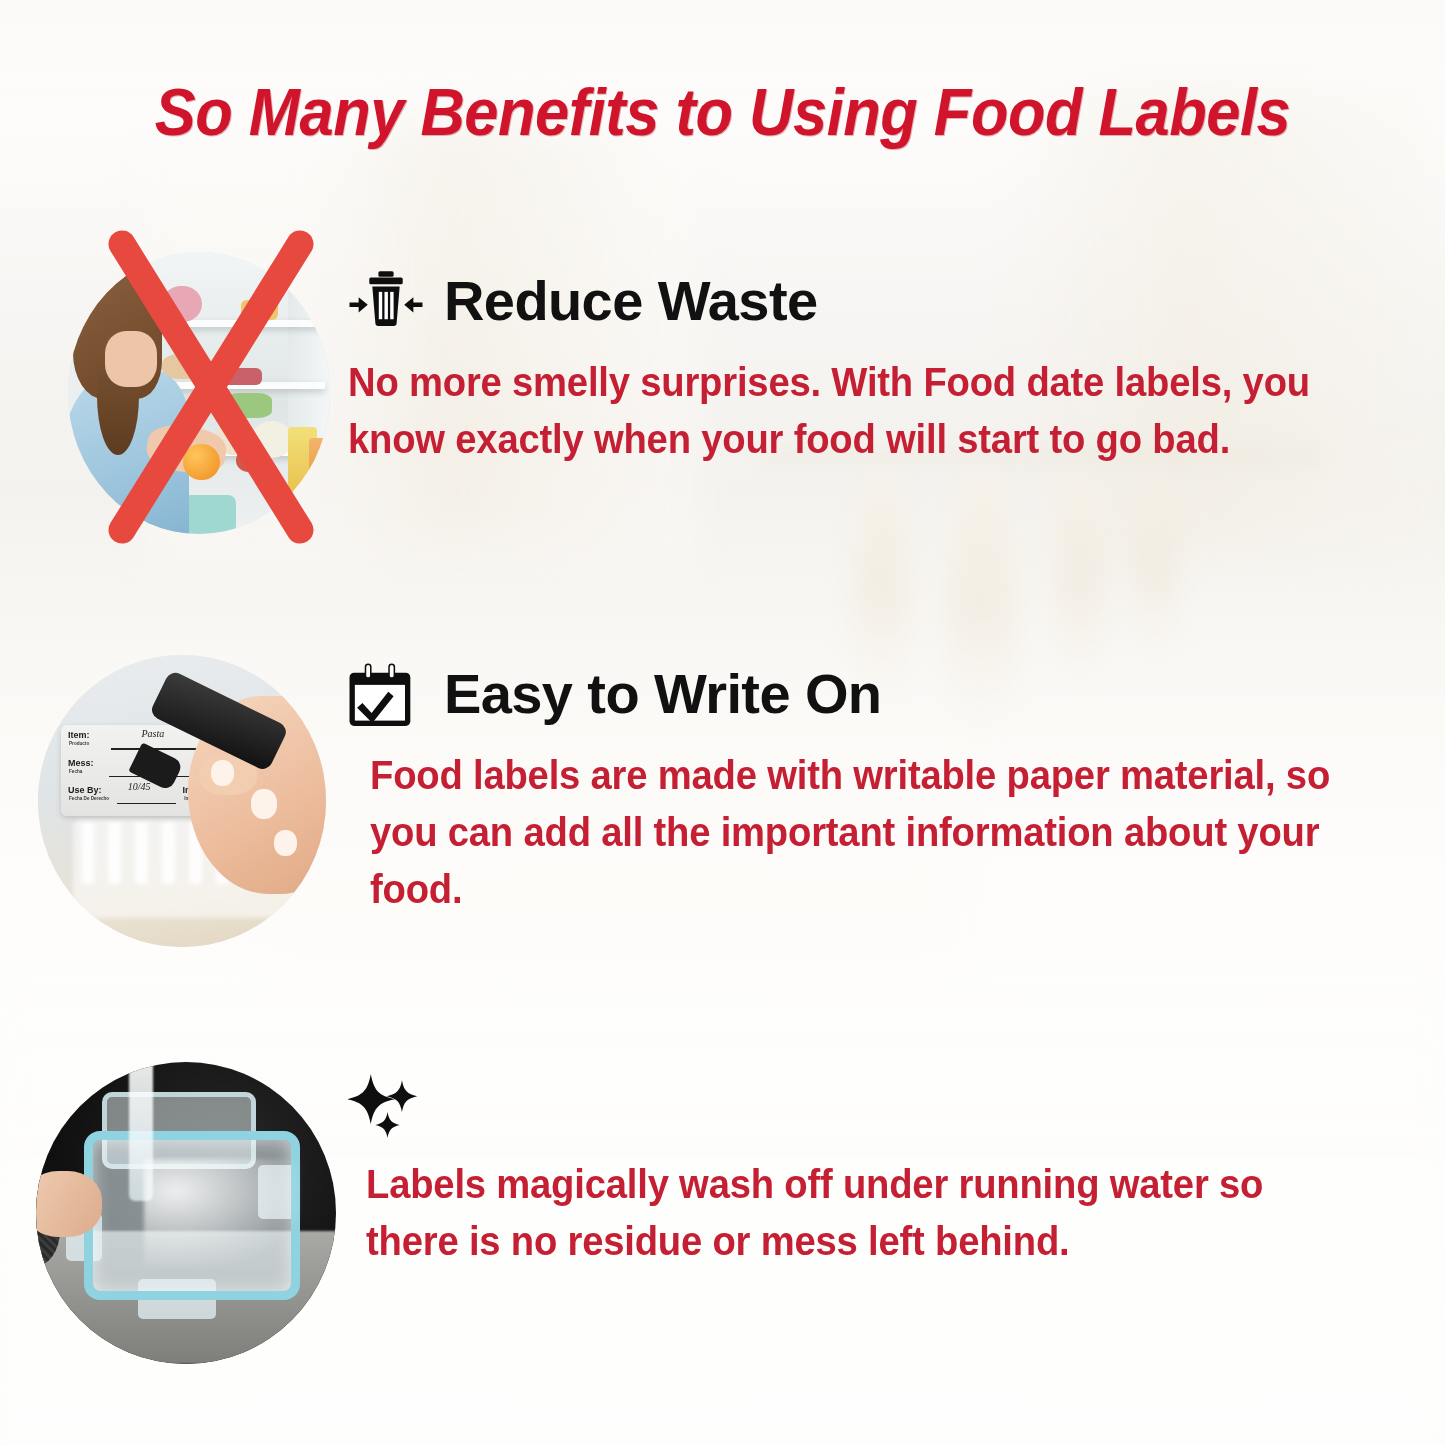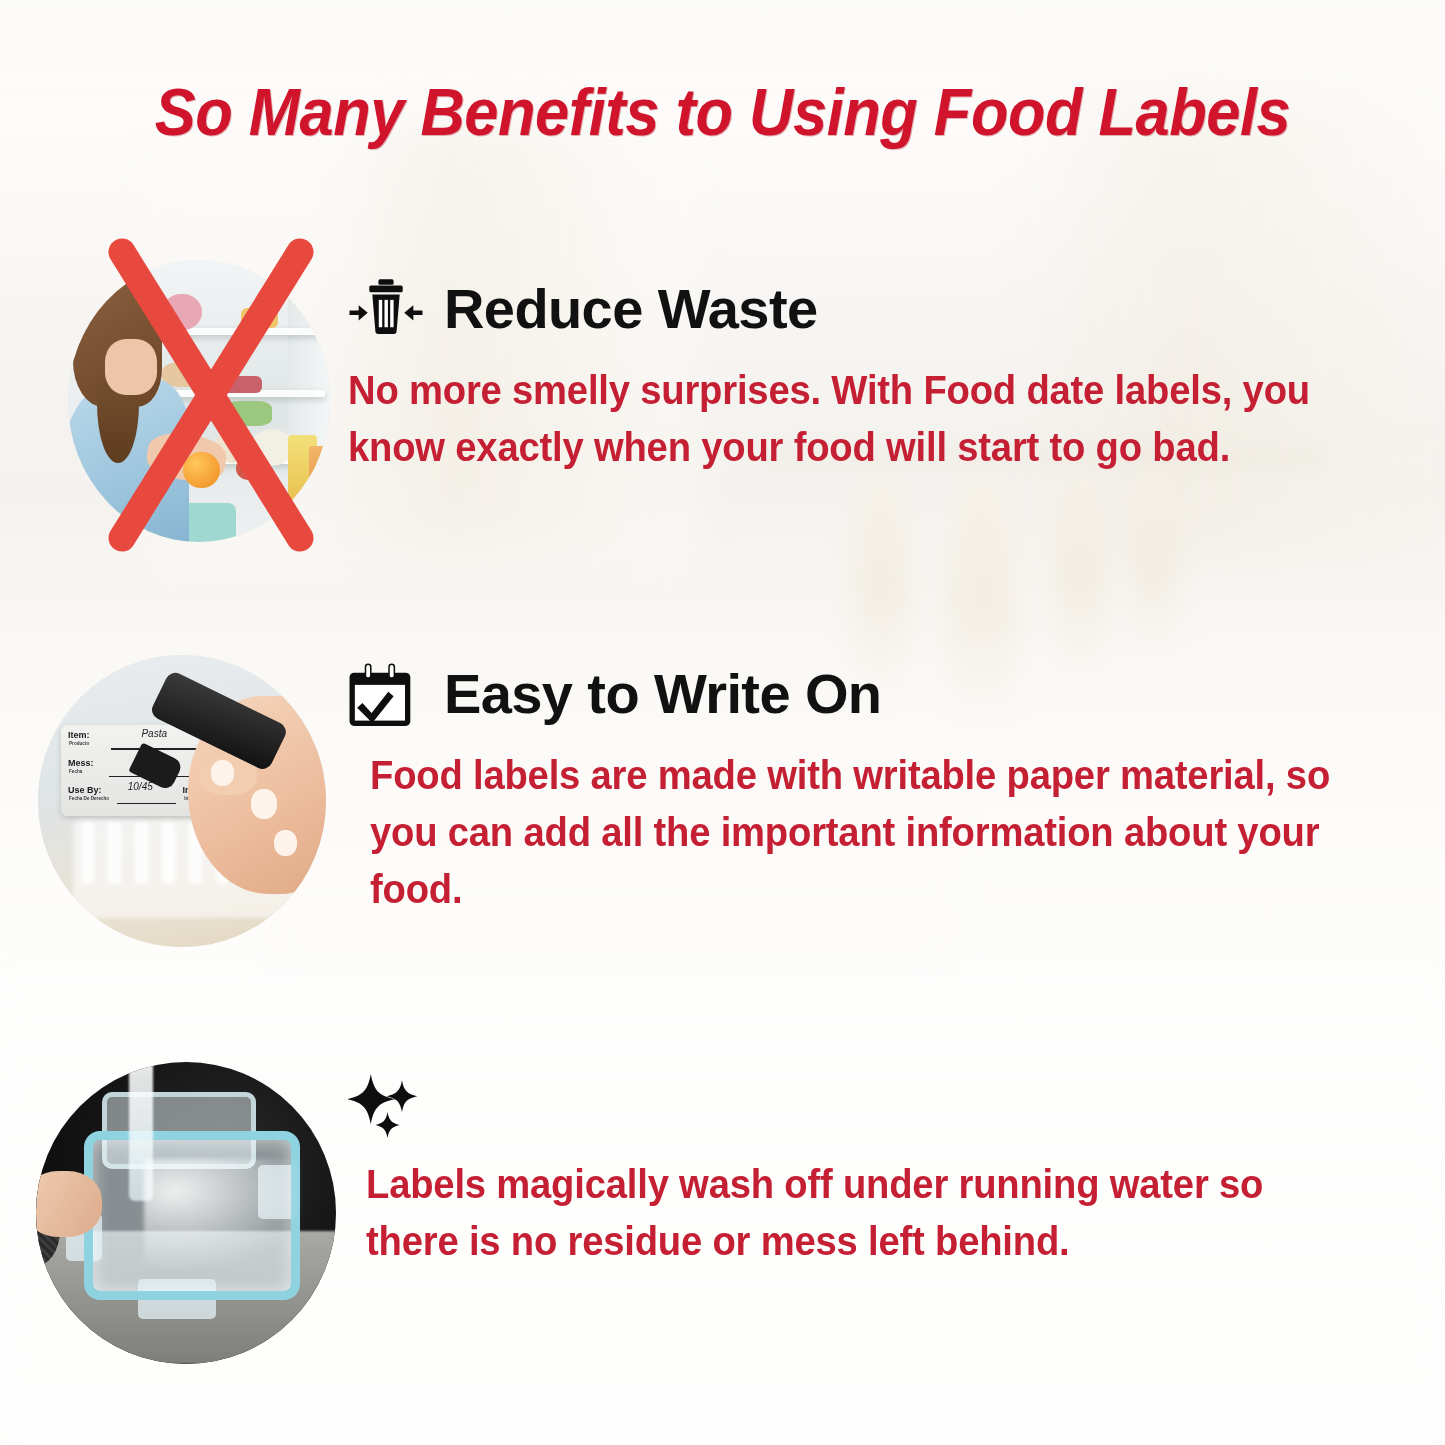--- a/index.html
+++ b/index.html
@@ -84,21 +84,21 @@
     font-style: italic;
     color: #d0142b;
     letter-spacing: -0.5px;
     transform: scaleX(0.93);
     white-space: nowrap;
     text-shadow: 1px 1px 0 rgba(160,10,25,.30);
   }
 
   
   .row { position: absolute; left: 0; width: 1445px; }
-  #row-0 { top: 252px; height: 300px; }
+  #row-0 { top: 244px; height: 300px; }
   #row-1 { top: 645px; height: 310px; }
   #row-2 { top: 1050px; height: 330px; }
 
   .photo {
     position: absolute;
     border-radius: 50%;
     overflow: hidden;
     background: #e9e6e0;
   }
   #photo-0 { left: 68px; top: 8px;  width: 262px; height: 282px; }
@@ -179,21 +179,21 @@
     background: linear-gradient(180deg,#f2f2f0,#e3e3e1);
     border-radius: 6px;
     box-shadow: 0 2px 5px rgba(90,90,90,.25);
     padding: 4px 5px;
     box-sizing: border-box;
   }
   .lbl-row { position: relative; height: 33.3%; }
   .lbl-k { position: absolute; left: 2px; top: 1px; font-size: 9px; font-weight: bold; color: #1a1a1a; font-family: "Liberation Sans", sans-serif; text-align: right; }
   .lbl-sub { position: absolute; left: 3px; top: 12px; font-size: 4.6px; font-weight: bold; color: #3a3a3a; }
   .lbl-line { position: absolute; bottom: 7px; height: 1.4px; background: #222; }
-  .lbl-v { position: absolute; font-size: 10px; color: #222; font-family: Liberation Sans, sans-serif; font-style: italic; }
+  .lbl-v { position: absolute; font-size: 10px; color: #222; font-family: Liberation Serif, serif; font-style: italic; }
   .p2hand { position: absolute; right: -6%; top: 14%; width: 54%; height: 68%; background: linear-gradient(150deg,#f6d7bf,#ecbb9b 60%,#dfa884); border-radius: 48% 36% 40% 52%; }
   .p2finger { position: absolute; background: #f2cdb0; border-radius: 44%; }
   .p2nail { position: absolute; background: #fdf3ea; border-radius: 46%; }
   .p2marker { position: absolute; left: 40%; top: 14%; width: 46%; height: 17%; background: linear-gradient(170deg,#3c3c3c,#111); border-radius: 10px; transform: rotate(26deg); }
   .p2tip { position: absolute; left: 33%; top: 33%; width: 16%; height: 11%; background: #1b1b1b; border-radius: 3px 10px 10px 3px; transform: rotate(26deg); }
 
   
   .p3bg { position: absolute; inset: 0; background: radial-gradient(circle at 62% 34%, #2a2a2a 0%, #121212 55%, #070707 100%); }
   .p3sink { position: absolute; left: 0; right: 0; bottom: 0; height: 44%; background: linear-gradient(180deg,#a9a9a6,#7e7e7b); filter: blur(1px); }
   .p3lid { position: absolute; left: 16%; top: 23%; width: 66%; height: 50%; background: rgba(226,240,245,.55); border: 9px solid #8fd2e0; border-radius: 16px; box-shadow: inset 0 0 18px rgba(255,255,255,.6); }

